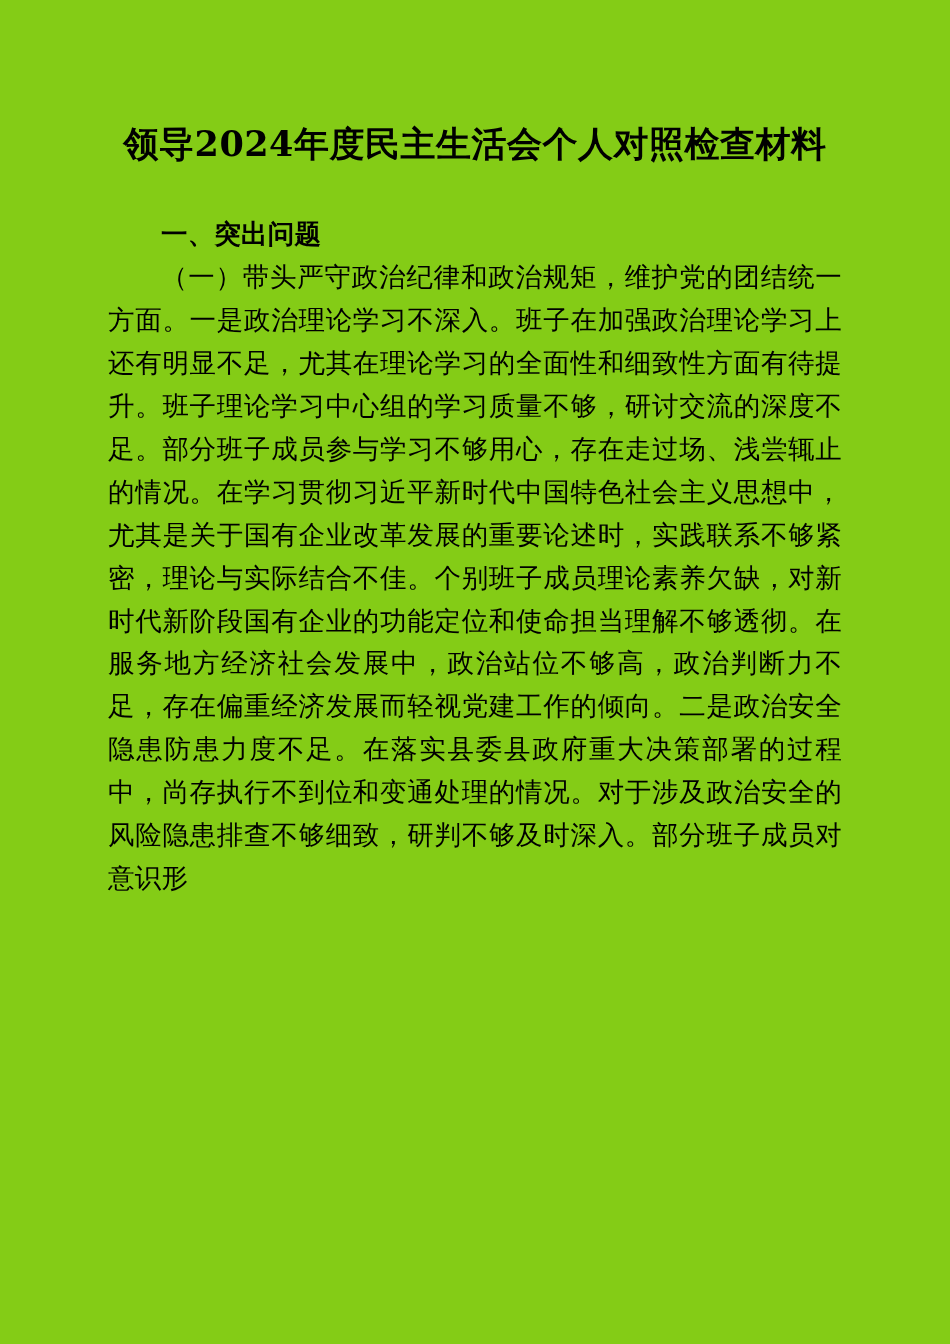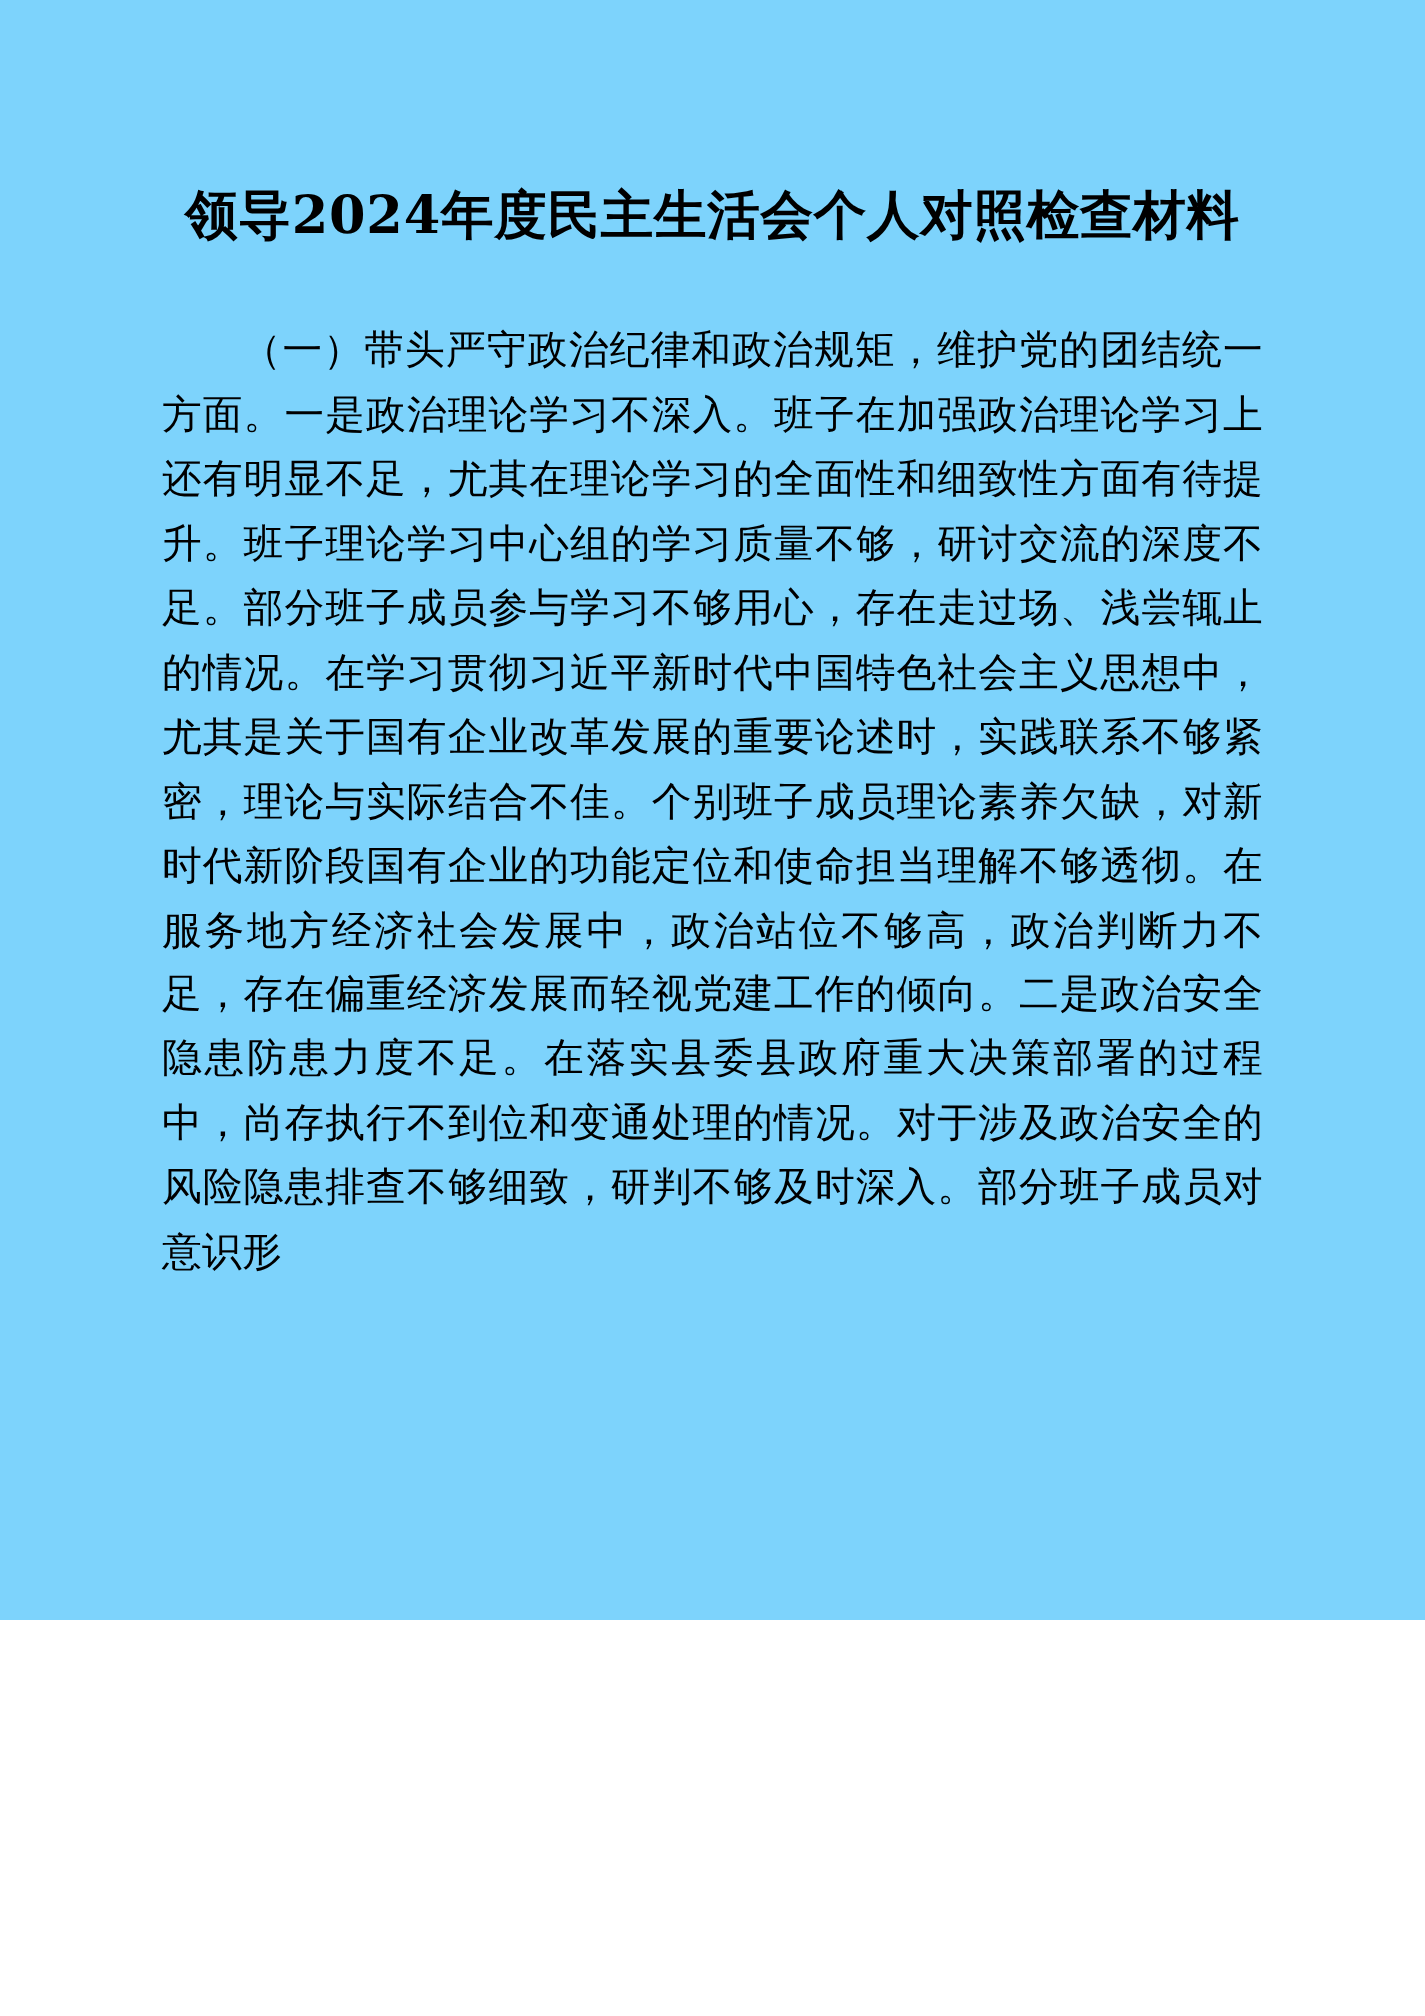--- a/index.html
+++ b/index.html
@@ -10,23 +10,23 @@
   body {
     width: 950px;
     height: 1344px;
     font-family: "DejaVu Serif", "Liberation Serif", serif;
     color: #000000;
     overflow: hidden;
   }
   .page {
     box-sizing: border-box;
     width: 950px;
-    height: 1080px;
+    height: 1344px;
     padding: 120px 108px 40px 108px;
-    background: #7dd3fc;
+    background: #84cc16;
   }
   .doc-title {
     font-family: "DejaVu Serif", "Liberation Serif", serif;
     font-weight: bold;
     font-size: 35px;
     line-height: 1.35;
     text-align: center;
     letter-spacing: 0.5px;
     margin: 0 0 46px 0;
     white-space: nowrap;
@@ -51,15 +51,16 @@
   .body-block > * + * {
     margin-top: 0;
   }
 </style>
 </head>
 <body>
 
 <div class="page">
   <h1 class="doc-title">领导2024年度民主生活会个人对照检查材料</h1>
   <div class="body-block">
+    <p class="heading">一、突出问题</p>
     <p class="para">（一）带头严守政治纪律和政治规矩，维护党的团结统一方面。一是政治理论学习不深入。班子在加强政治理论学习上还有明显不足，尤其在理论学习的全面性和细致性方面有待提升。班子理论学习中心组的学习质量不够，研讨交流的深度不足。部分班子成员参与学习不够用心，存在走过场、浅尝辄止的情况。在学习贯彻习近平新时代中国特色社会主义思想中，尤其是关于国有企业改革发展的重要论述时，实践联系不够紧密，理论与实际结合不佳。个别班子成员理论素养欠缺，对新时代新阶段国有企业的功能定位和使命担当理解不够透彻。在服务地方经济社会发展中，政治站位不够高，政治判断力不足，存在偏重经济发展而轻视党建工作的倾向。二是政治安全隐患防患力度不足。在落实县委县政府重大决策部署的过程中，尚存执行不到位和变通处理的情况。对于涉及政治安全的风险隐患排查不够细致，研判不够及时深入。部分班子成员对意识形</p>
   </div>
 </div>
 
 </body></html>

